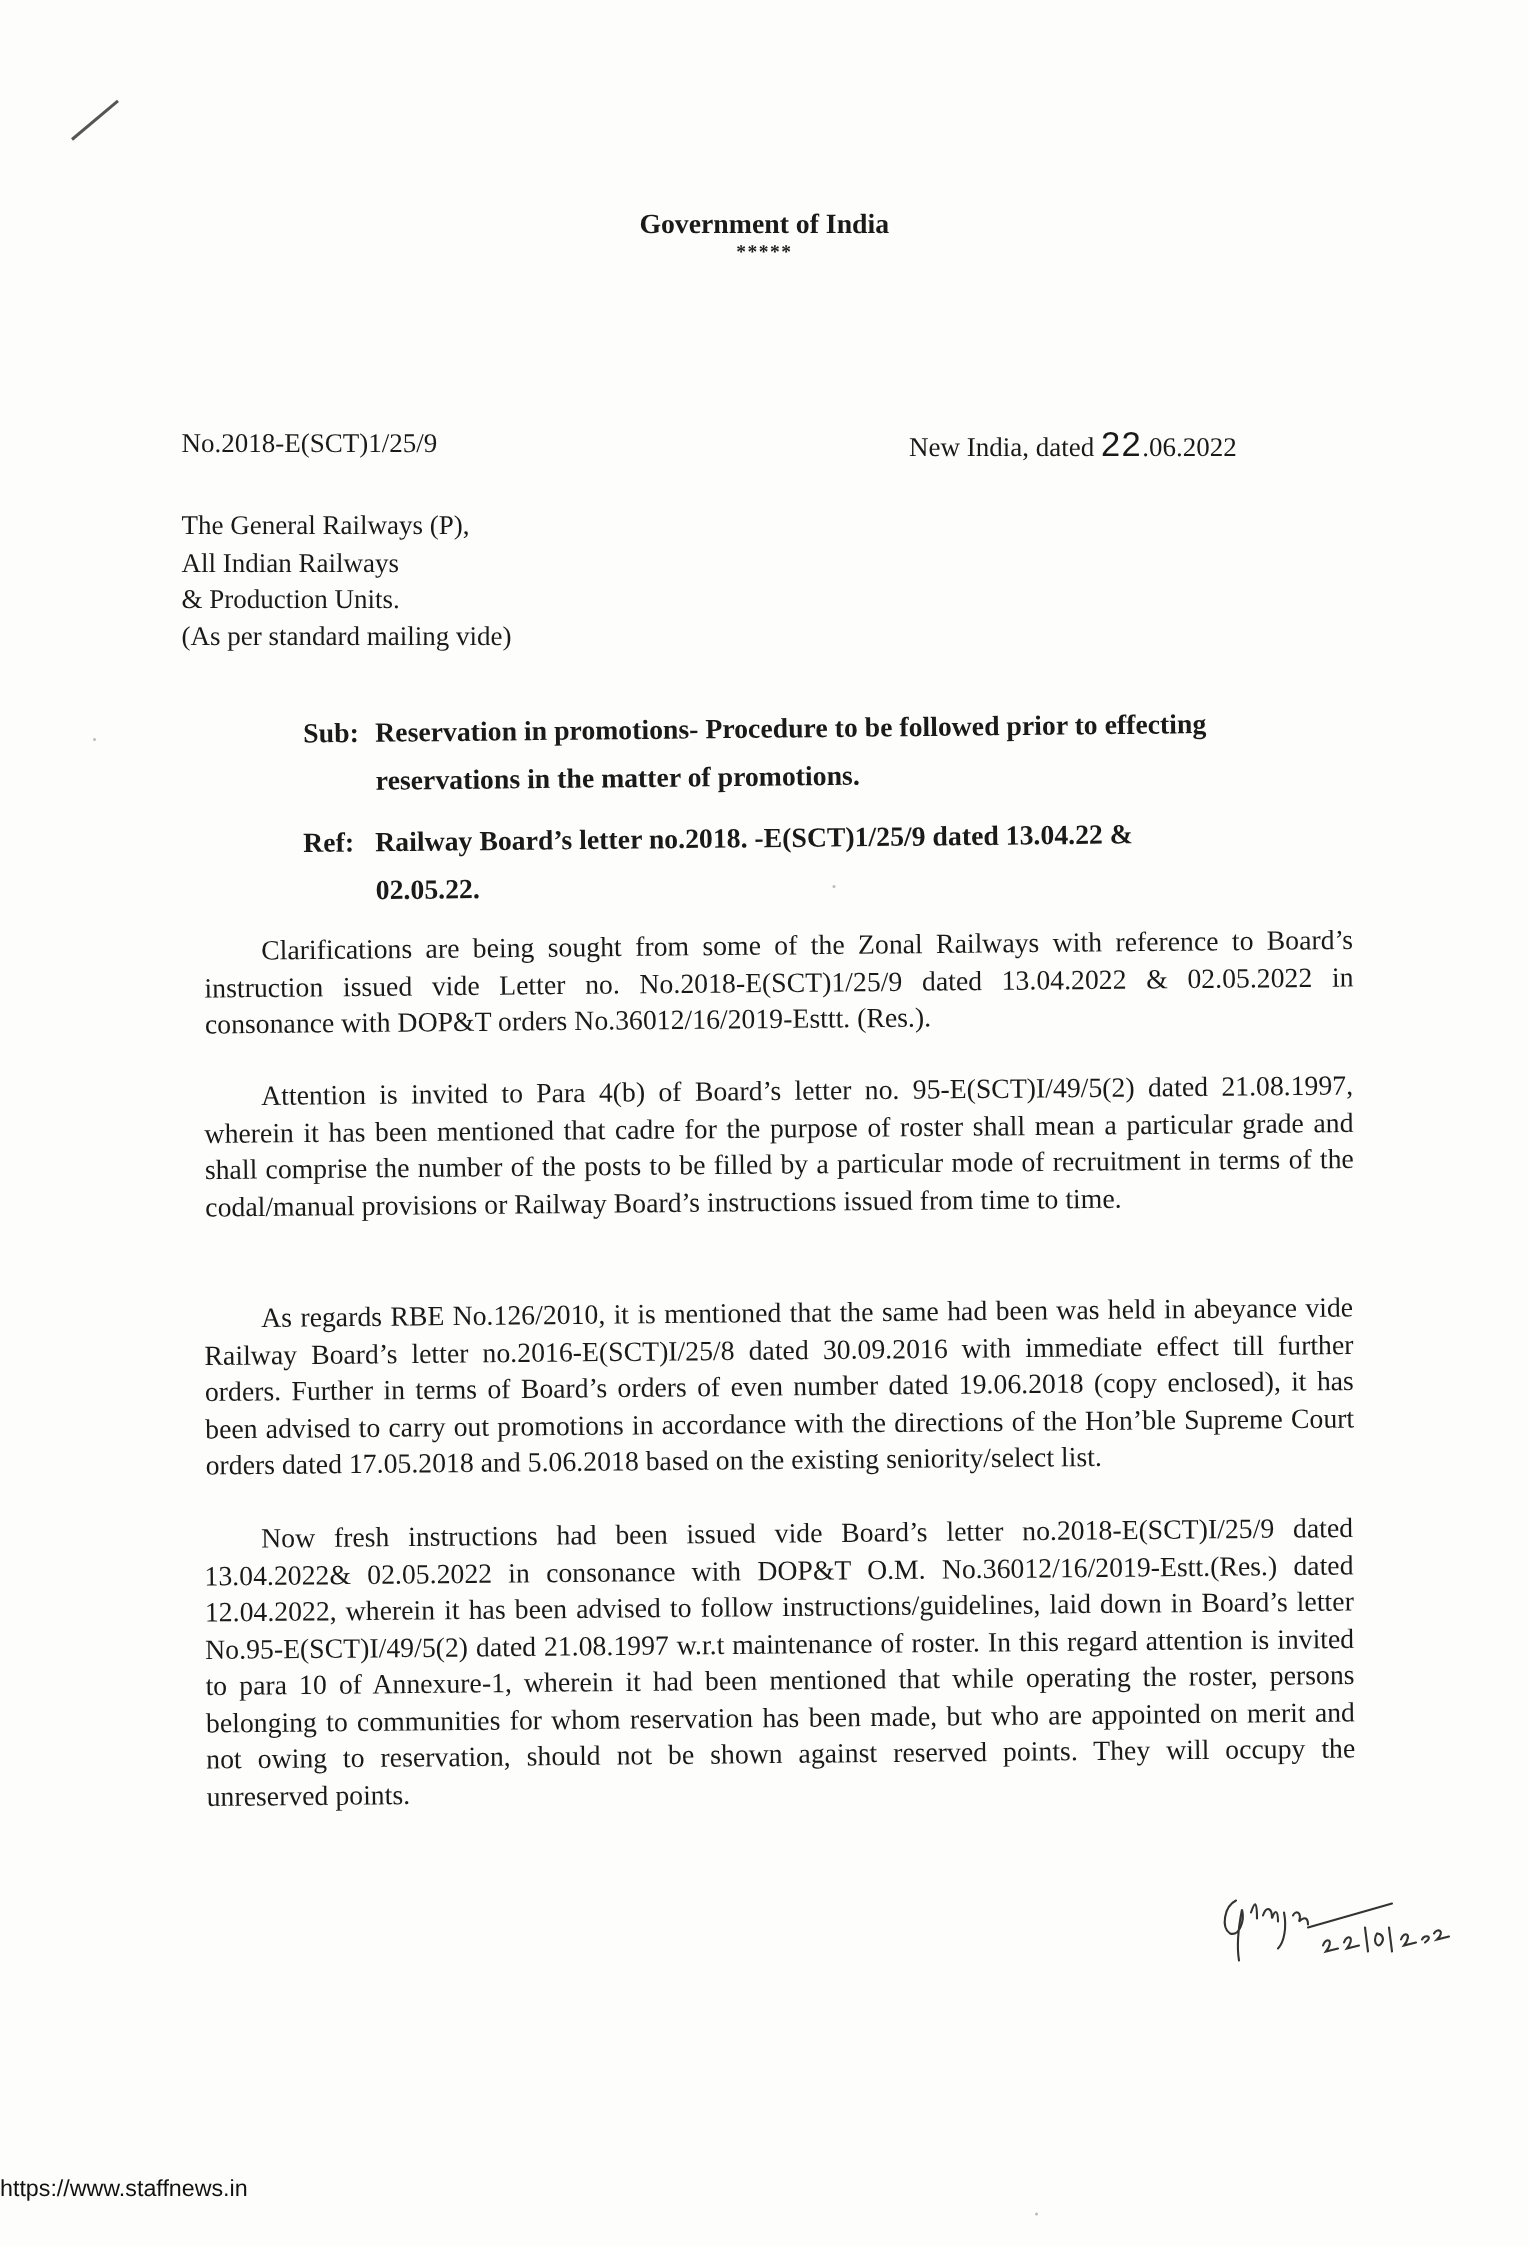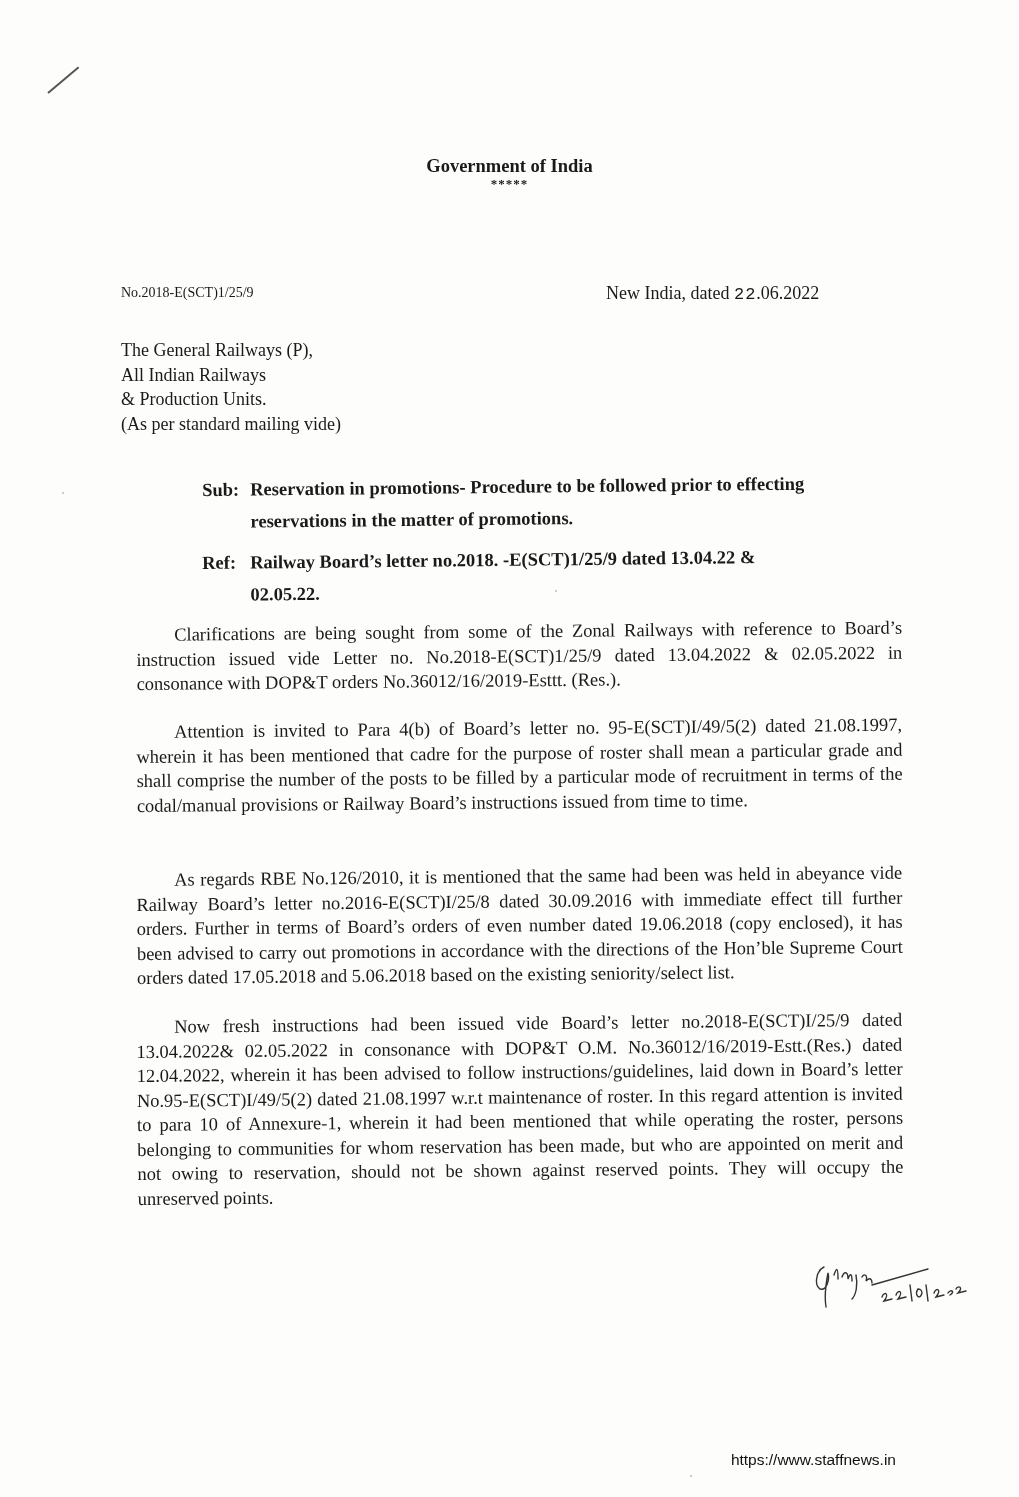--- a/index.html
+++ b/index.html
@@ -35,42 +35,41 @@
     }
     .header {
       position: absolute;
       left: 0;
       top: 138px;
       width: 1019px;
       text-align: center;
       font-weight: bold;
       font-size: 18.5px;
       line-height: 24px;
-      margin-top: 16px;
     }
     .header .stars {
       font-size: 13px;
       line-height: 12px;
       letter-spacing: 1px;
     }
     .ref-no {
       position: absolute;
       left: 121px;
       top: 285px;
-      font-size: 14px;
+      font-size: 18px;
     }
     .dated {
       position: absolute;
       left: 606px;
       top: 283px;
       font-size: 18px;
     }
     .dated .hand {
-      font-family: Liberation Mono, monospace;
-      font-size: 17px;
+      font-family: Liberation Sans, sans-serif;
+      font-size: 23px;
       letter-spacing: 1px;
     }
     .addressee {
       position: absolute;
       left: 121px;
       top: 338px;
       font-size: 18px;
       line-height: 24.5px;
     }
     .sub, .refline {
@@ -110,25 +109,24 @@
       left: 810px;
       top: 1255px;
       width: 190px;
       height: 60px;
     }
     .footer {
       position: absolute;
       left: 0;
       top: 1451px;
       width: 869px;
-      text-align: right;
+      text-align: left;
       font-family: "Liberation Sans", "DejaVu Sans", sans-serif;
       font-size: 15.5px;
       color: #111;
-      padding-left: 27px;
     }
     .dot {
       position: absolute;
       width: 2px; height: 2px;
       background: #bbb;
       border-radius: 1px;
     }
   </style>
 </head>
 <body>

